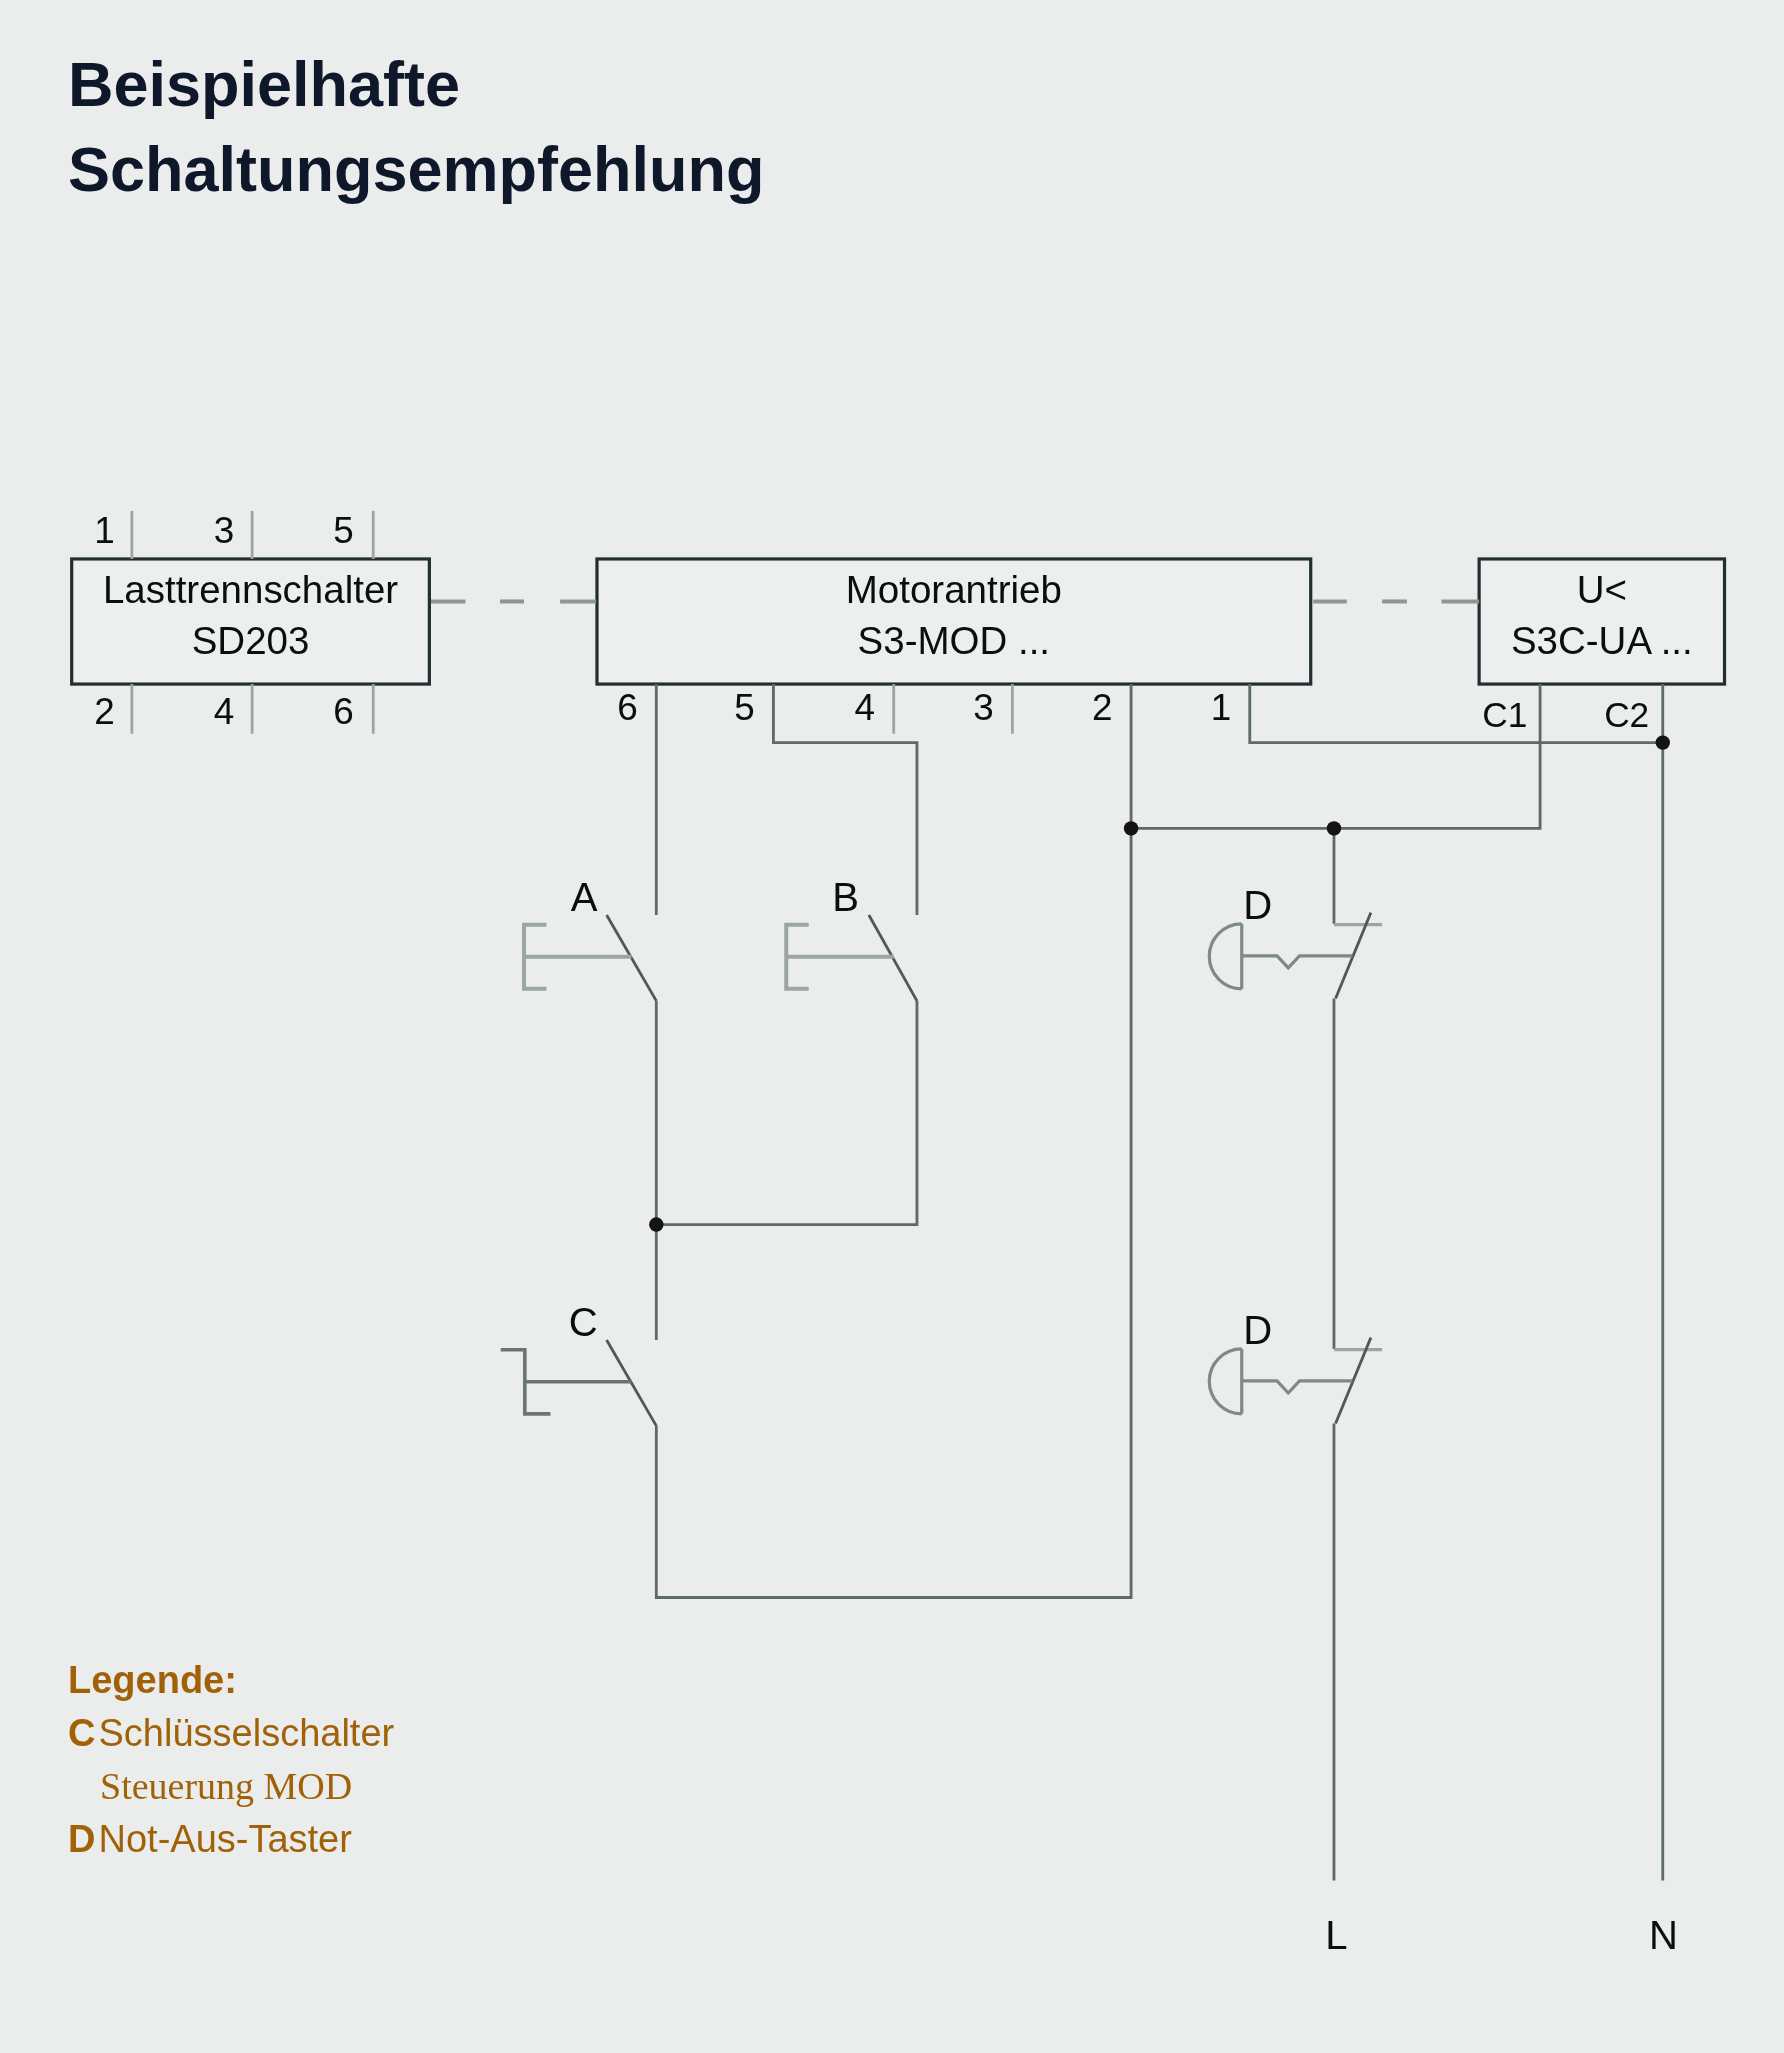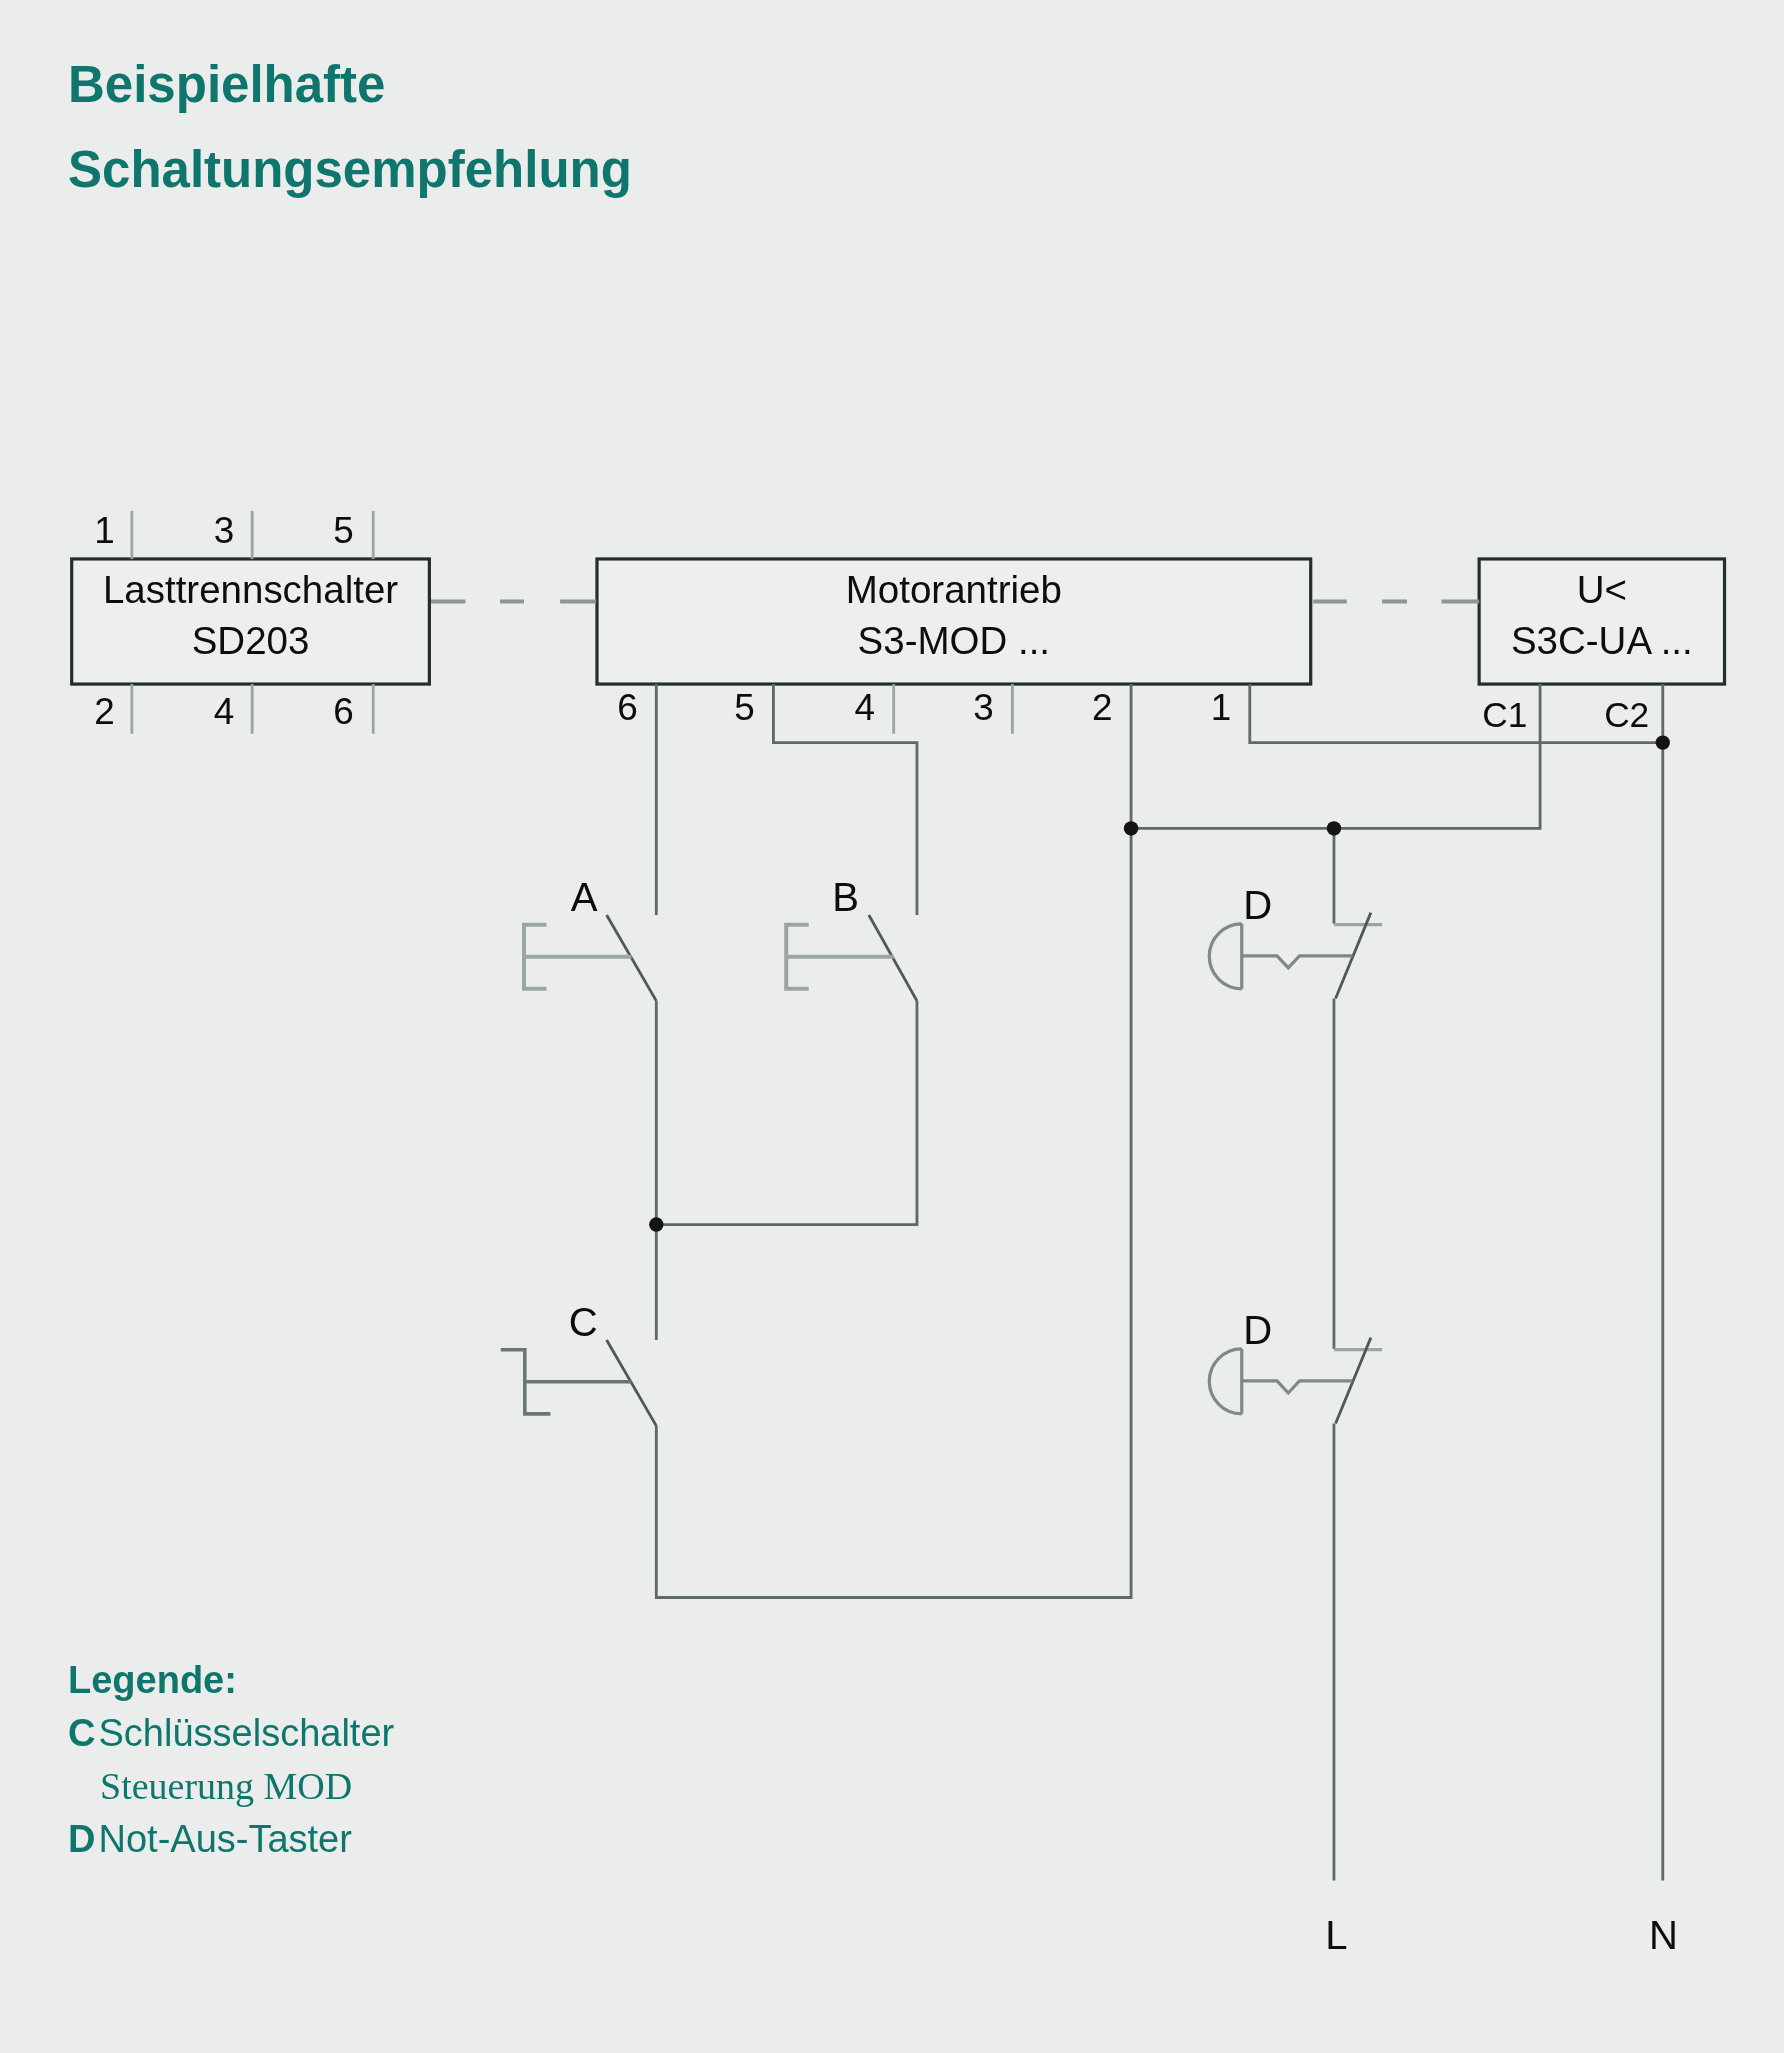--- a/index.html
+++ b/index.html
@@ -7,34 +7,34 @@
     width:1785px;height:2053px;
     background:#ebecec;
     font-family:"Liberation Sans", sans-serif;
     color:#0c0e0e;
     position:relative;
     overflow:hidden;
   }
   .stage{position:absolute;left:0;top:0;width:1785px;height:2053px;}
   .title{
     position:absolute;left:68px;top:42px;
-    font-size:51px;font-weight:700;line-height:85px;
-    letter-spacing:0px;color:#0f766e;
+    font-size:63px;font-weight:700;line-height:85px;
+    letter-spacing:0px;color:#0f172a;
   }
   svg.diagram{position:absolute;left:0;top:0;}
   
   text{font-family:"Liberation Sans", sans-serif;fill:#0c0e0e;}
   .boxlabel{font-size:48px;text-anchor:middle;}
   .term{font-size:46px;text-anchor:middle;}
   .termsmall{font-size:44px;text-anchor:middle;}
   .swlabel{font-size:50px;text-anchor:middle;}
   .powlabel{font-size:50px;text-anchor:middle;}
   .legend{
     position:absolute;left:68px;top:1654px;
-    font-size:38px;line-height:53px;color:#0f766e;
+    font-size:38px;line-height:53px;color:#a16207;
   }
   .legend .lhead{font-weight:700;}
   .legend .lkey{font-weight:700;display:inline-block;min-width:30.5px;}
   .legend .lindent{padding-left:32px;font-family:Liberation Serif, serif;}
 </style>
 </head>
 <body>
 
 <div class="stage">
 

